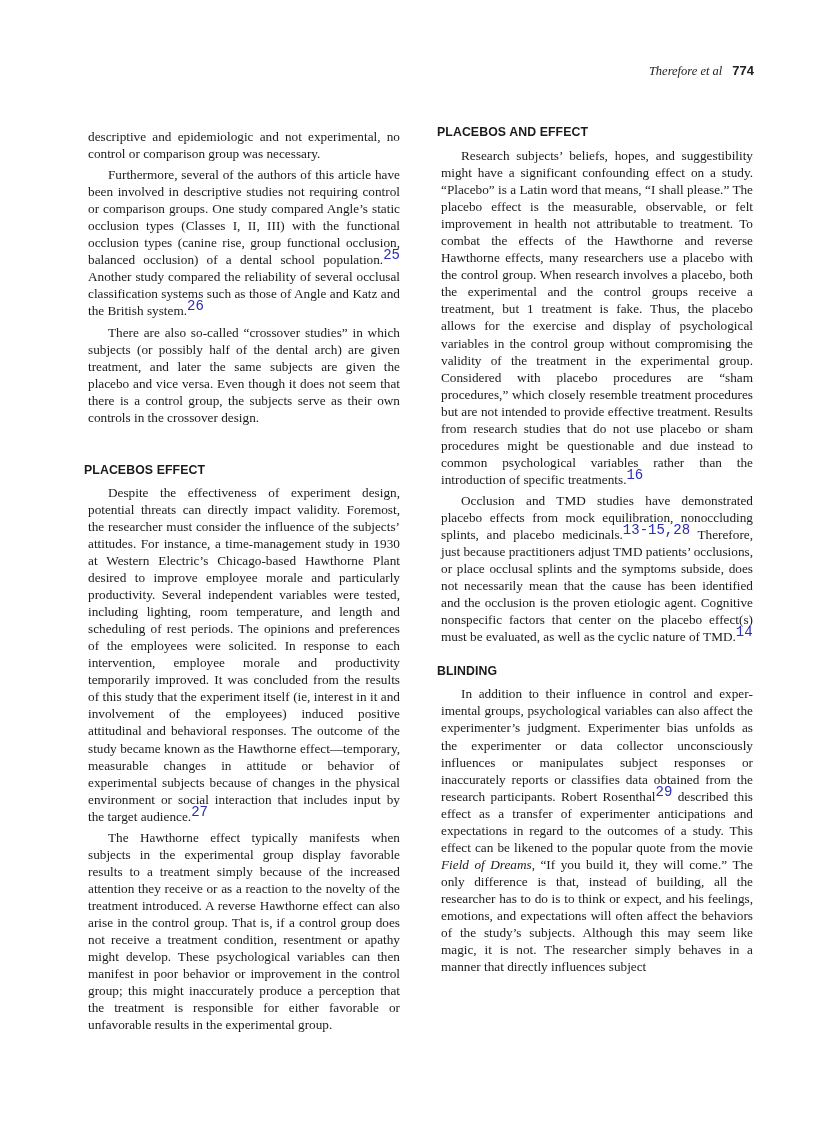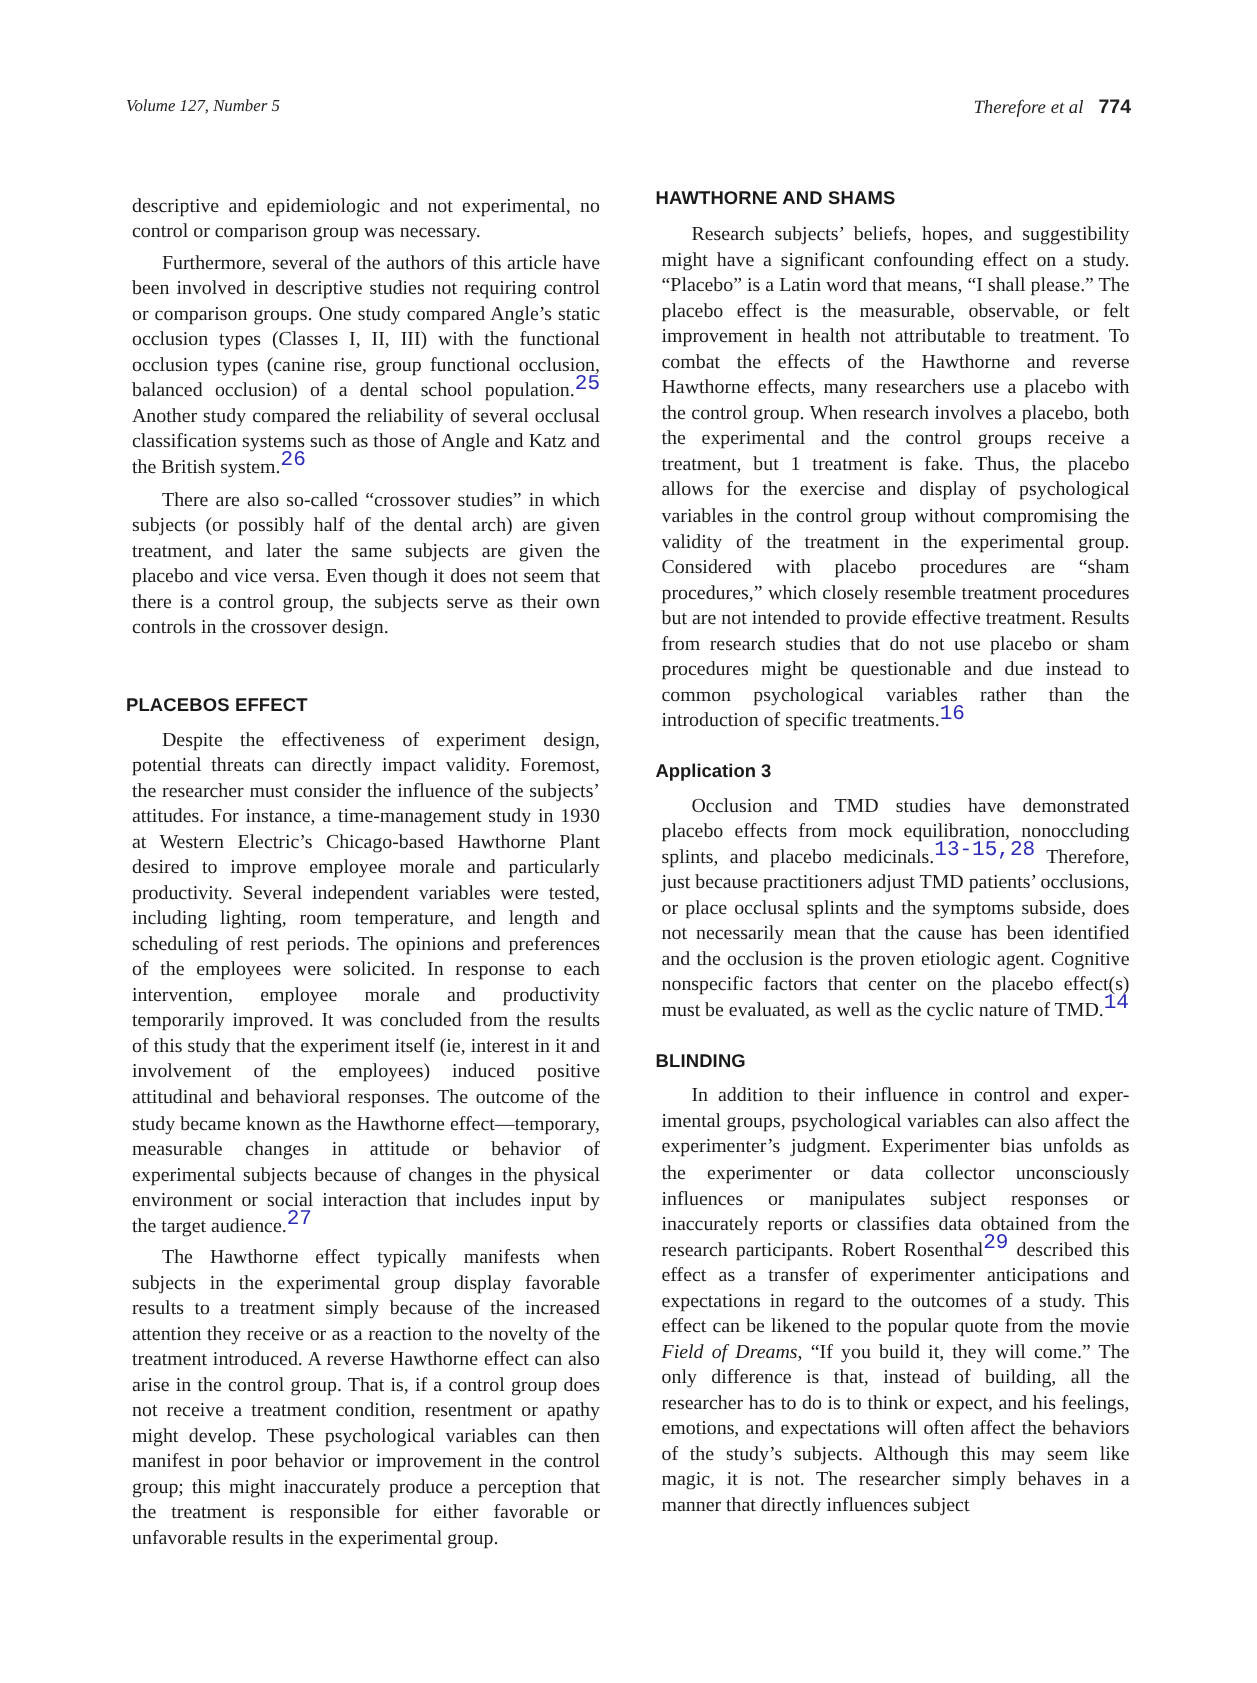--- a/index.html
+++ b/index.html
@@ -14,35 +14,33 @@
   .col p.noindent { text-indent:0; }
   h2 { font-family:"Liberation Sans", sans-serif; font-weight:bold; font-size:12.3px; margin:0; line-height:16px; color:#1a1a1a; text-transform:none; letter-spacing:0.1px; }
   h3 { font-family:"Liberation Sans", sans-serif; font-weight:bold; font-size:12.3px; margin:0; line-height:16px; color:#1a1a1a; }
   sup { font-size:14px; color:#2b2bb8; line-height:0; vertical-align:5px;font-family:Liberation Mono, monospace; }
   em { font-style:italic; }
 </style>
 </head>
 <body>
 
 <div class="header-left">
-  <div>Volume 127, Number 5</div>
 </div>
 <div class="header-right">
   <span>Therefore et al</span><span class="pg">774</span>
 </div>
 
 <div class="col col-left">
   <p class="noindent">descriptive and epidemiologic and not experimental, no control or comparison group was necessary.</p>
   <p><span>Furthermore, several of the authors of this article have been involved in descriptive studies not requiring control or comparison groups. One study compared Angle’s static occlusion types (Classes I, II, III) with the functional occlusion types (canine rise, group func­tional occlusion, balanced occlusion) of a dental school population.</span><sup>25</sup><span> Another study compared the reliability of several occlusal classification systems such as those of Angle and Katz and the British system.</span><sup>26</sup></p>
   <p>There are also so-called “crossover studies” in which subjects (or possibly half of the dental arch) are given treatment, and later the same subjects are given the placebo and vice versa. Even though it does not seem that there is a control group, the subjects serve as their own controls in the crossover design.</p>
   <h2 style="margin-top:36px; margin-bottom:6px;">PLACEBOS EFFECT</h2>
   <p><span>Despite the effectiveness of experiment design, potential threats can directly impact validity. Foremost, the researcher must consider the influence of the subjects’ attitudes. For instance, a time-management study in 1930 at Western Electric’s Chicago-based Hawthorne Plant desired to improve employee morale and particularly productivity. Several independent vari­ables were tested, including lighting, room temperature, and length and scheduling of rest periods. The opinions and preferences of the employees were solicited. In response to each intervention, employee morale and productivity temporarily improved. It was concluded from the results of this study that the experiment itself (ie, interest in it and involvement of the employees) induced positive attitudinal and behavioral responses. The outcome of the study became known as the Hawthorne effect—temporary, measurable changes in attitude or behavior of experimental subjects because of changes in the physical environment or social interac­tion that includes input by the target audience.</span><sup>27</sup></p>
   <p>The Hawthorne effect typically manifests when subjects in the experimental group display favorable results to a treatment simply because of the increased attention they receive or as a reaction to the novelty of the treatment introduced. A reverse Hawthorne effect can also arise in the control group. That is, if a control group does not receive a treatment condition, resent­ment or apathy might develop. These psychological variables can then manifest in poor behavior or im­provement in the control group; this might inaccurately produce a perception that the treatment is responsible for either favorable or unfavorable results in the exper­imental group.</p>
 </div>
 
 <div class="col col-right">
-  <h2 style="margin-bottom:7px;">HAWTHORNE AND SHAMS</h2>
+  <h2 style="margin-bottom:7px;">PLACEBOS AND EFFECT</h2>
   <p><span>Research subjects’ beliefs, hopes, and suggestibility might have a significant confounding effect on a study. “Placebo” is a Latin word that means, “I shall please.” The placebo effect is the measurable, observable, or felt improvement in health not attributable to treatment. To combat the effects of the Hawthorne and reverse Hawthorne effects, many researchers use a placebo with the control group. When research involves a placebo, both the experimental and the control groups receive a treatment, but 1 treatment is fake. Thus, the placebo allows for the exercise and display of psycho­logical variables in the control group without compro­mising the validity of the treatment in the experimental group. Considered with placebo procedures are “sham procedures,” which closely resemble treatment proce­dures but are not intended to provide effective treat­ment. Results from research studies that do not use placebo or sham procedures might be questionable and due instead to common psychological variables rather than the introduction of specific treatments.</span><sup>16</sup></p>
-  <h3 style="margin-top:18px; margin-bottom:6px;">Application 3</h3>
   <p><span>Occlusion and TMD studies have demonstrated placebo effects from mock equilibration, nonoccluding splints, and placebo medicinals.</span><sup>13-15,28</sup><span> Therefore, just because practitioners adjust TMD patients’ occlusions, or place occlusal splints and the symptoms subside, does not necessarily mean that the cause has been identified and the occlusion is the proven etiologic agent. Cognitive nonspecific factors that center on the placebo effect(s) must be evaluated, as well as the cyclic nature of TMD.</span><sup>14</sup></p>
   <h2 style="margin-top:18px; margin-bottom:6px;">BLINDING</h2>
   <p><span>In addition to their influence in control and exper­imental groups, psychological variables can also affect the experimenter’s judgment. Experimenter bias un­folds as the experimenter or data collector uncon­sciously influences or manipulates subject responses or inaccurately reports or classifies data obtained from the research participants. Robert Rosenthal</span><sup>29</sup><span> described this effect as a transfer of experimenter anticipations and expectations in regard to the outcomes of a study. This effect can be likened to the popular quote from the movie </span><em>Field of Dreams</em><span>, “If you build it, they will come.” The only difference is that, instead of building, all the researcher has to do is to think or expect, and his feelings, emotions, and expectations will often affect the behaviors of the study’s subjects. Although this may seem like magic, it is not. The researcher simply behaves in a manner that directly influences subject</span></p>
 </div>
 
 </body></html>

